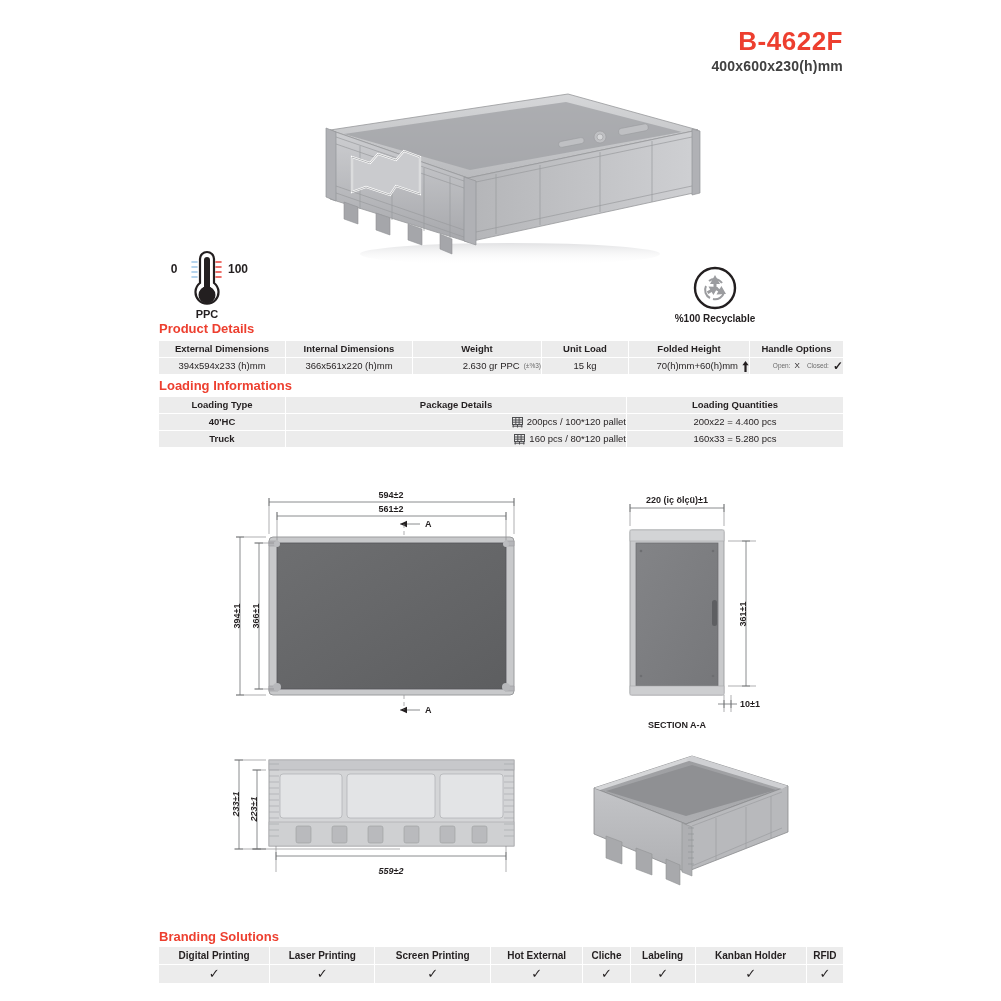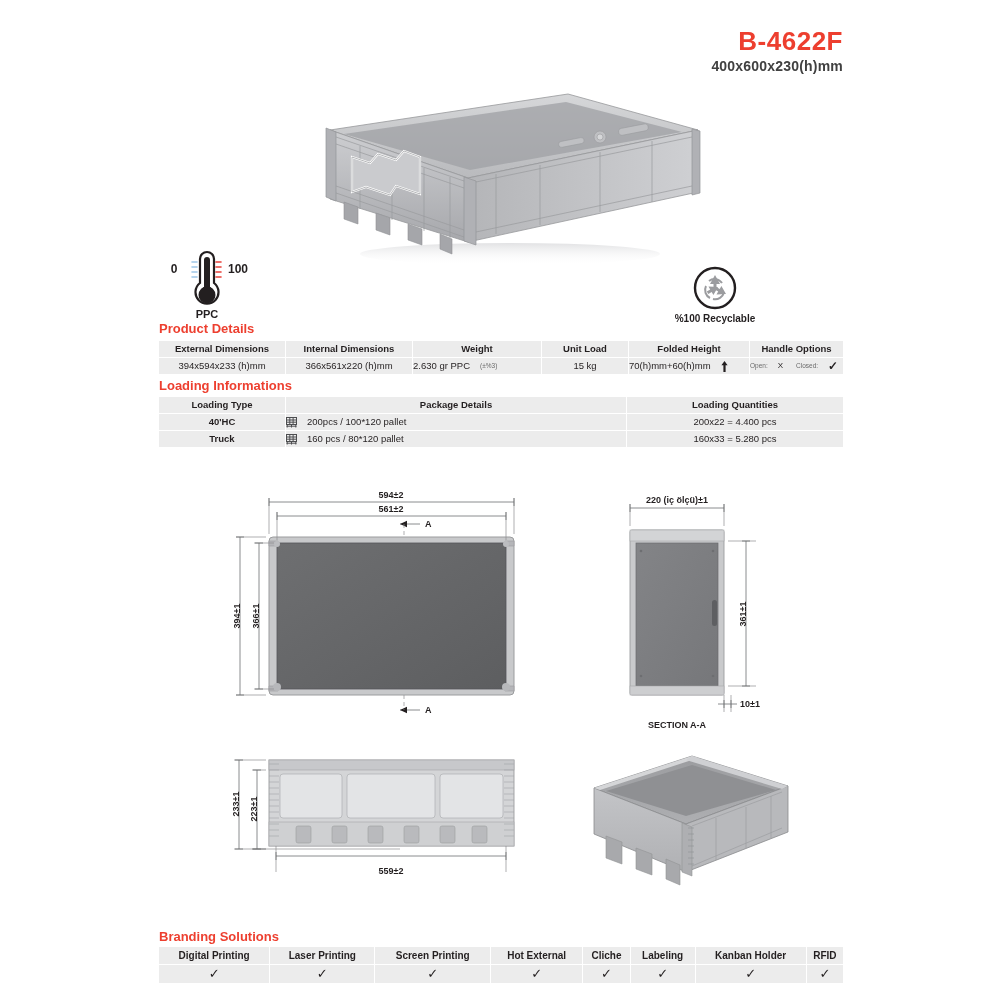--- a/index.html
+++ b/index.html
@@ -54,35 +54,35 @@
   .tbl th{font-weight:bold;}
   .tbl td{font-weight:normal;}
 
   #tbl-product{top:340px;}
   #tbl-loading{top:396px;}
   #tbl-branding{top:946px;}
   #tbl-loading td.lt{font-weight:bold;}
   #tbl-branding td.chk{font-size:13px;height:18px;line-height:18px;}
   #tbl-branding th{height:17px;line-height:17px;font-size:10px;}
 
-  .cell-inner{display:flex;align-items:center;justify-content:flex-start;gap:10px;height:100%;}
+  .cell-inner{display:flex;align-items:center;justify-content:flex-end;gap:4px;height:100%;}
   .tiny{font-size:6.5px;color:#6b6b6b;}
   .sml{font-size:8px;}
   .pallet-ico{display:inline-block;width:11px;height:11px;vertical-align:-2px;}
   .pallet-ico svg{display:block;width:11px;height:11px;}
   .up-arrow{display:inline-block;width:7px;height:11px;vertical-align:-1px;}
   .up-arrow svg{display:block;width:7px;height:11px;}
   .tick{font-size:12px;font-weight:bold;}
 
   
   .draw{position:absolute;}
   .draw svg{display:block;}
   #dwg-top{left:214px;top:482px;width:336px;height:250px;}
   #dwg-section{left:598px;top:488px;width:206px;height:244px;}
-  #dwg-front{left:214px;top:752px;width:336px;height:134px;}
+  #dwg-front{left:214px;top:752px;width:336px;height:134px;font-style:italic;}
   #dwg-iso{left:566px;top:746px;width:250px;height:156px;}
 
   .dlbl{font-family:"Liberation Sans", sans-serif;font-size:9px;fill:#231f20;font-weight:bold;}
   .dline{stroke:#6d6e71;stroke-width:.8;fill:none;}
   .dext{stroke:#8d8e90;stroke-width:.7;fill:none;}
 </style>
 </head>
 <body>
 
 <div class="page">

